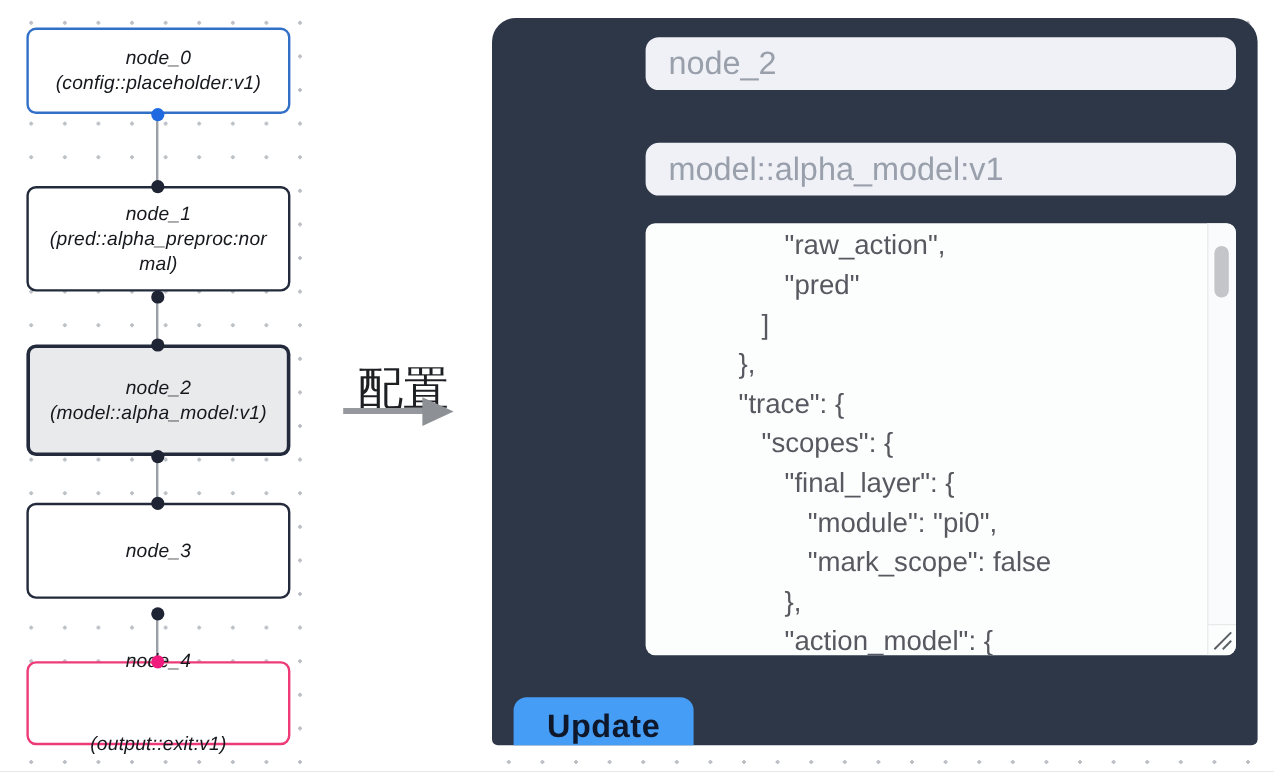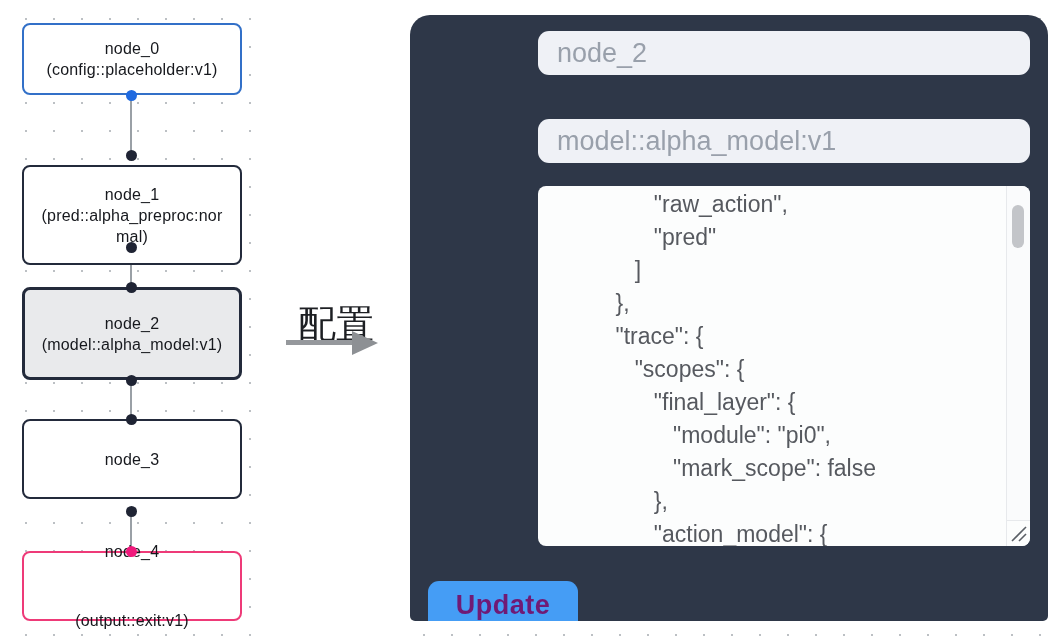--- a/index.html
+++ b/index.html
@@ -3,31 +3,31 @@
 <meta charset="utf-8">
 <style>
   html,body{margin:0;padding:0;background:#fff;}
   #stage{position:relative;width:1062px;height:643px;background:#ffffff;overflow:hidden;
          font-family:"Liberation Sans","DejaVu Sans",sans-serif;}
 
   
   .dotgrid{position:absolute;top:0;height:643px;
     background-image:radial-gradient(circle,#bcc0c4 1.3px,transparent 1.4px);
     background-size:28px 28px;background-position:12px 5px;}
-  #left-canvas{left:0;width:270px;}
+  #left-canvas{left:0;width:270px;font-style:italic;}
   #right-canvas{left:398px;width:664px;}
 
   
   .node{position:absolute;left:22px;width:220px;background:#ffffff;border:2px solid var(--node-default-border);
         border-radius:8px;display:flex;flex-direction:column;align-items:center;justify-content:center;
         text-align:center;font-size:16px;line-height:21px;color:#16181d;letter-spacing:.2px;
         padding:0 12px;box-sizing:border-box;z-index:2;}
   .node .subtitle{word-break:break-all;}
   #node-0{top:23px;height:72px;border-color:var(--node-input-border);}
-  #node-1{top:165px;height:100px;}
+  #node-1{top:155px;height:88px;}
   #node-2{top:287px;height:93px;background:var(--selected-node-bg);border-width:3px;}
   #node-3{top:419px;height:80px;}
   #node-4{top:551px;height:70px;border-color:var(--node-output-border);gap:48px;}
 
   .port{position:absolute;width:11px;height:11px;border-radius:50%;background:#1f2434;left:126px;z-index:3;}
   .port.blue{background:#1f6ae0;}
   .port.pink{background:#f0197c;}
 
   .edge{position:absolute;left:130px;width:2px;background:#9aa0a6;z-index:1;}
   #edge-0{top:95px;height:60px;}
@@ -61,21 +61,21 @@
       padding:2px 0 0 20px;margin:0;white-space:pre;font-family:"Liberation Sans","DejaVu Sans",sans-serif;
       font-size:23px;line-height:33px;color:#56595f;overflow:hidden;}
   #config-scrollbar-track{position:absolute;right:0;top:0;width:24px;height:334px;
       background:#fafbfc;border-left:1px solid #e7e9ec;box-sizing:border-box;}
   #config-scrollbar-thumb{position:absolute;right:6px;top:19px;width:12px;height:43px;border-radius:6px;background:#c3c5c9;}
   #config-resize-corner{position:absolute;right:0;bottom:0;width:24px;height:26px;
       background:#fcfdfd;border-left:1px solid #e7e9ec;border-top:1px solid #e7e9ec;box-sizing:border-box;}
   #config-resize-corner svg{position:absolute;right:2px;bottom:3px;}
 
   #update-button{position:absolute;left:18px;top:566px;width:150px;height:55px;
-      background:var(--accent-blue);border:none;border-radius:11px;color:#701a75;
+      background:var(--accent-blue);border:none;border-radius:11px;color:#0f172a;
       font-size:27px;font-weight:600;font-family:inherit;letter-spacing:.5px;
       display:flex;align-items:flex-start;justify-content:center;padding-top:9px;box-sizing:border-box;cursor:pointer;}
 </style>
 </head>
 <body>
 
 <div id="stage">
 
   <div id="left-canvas" class="dotgrid">
     <div id="edge-0" class="edge"></div>

